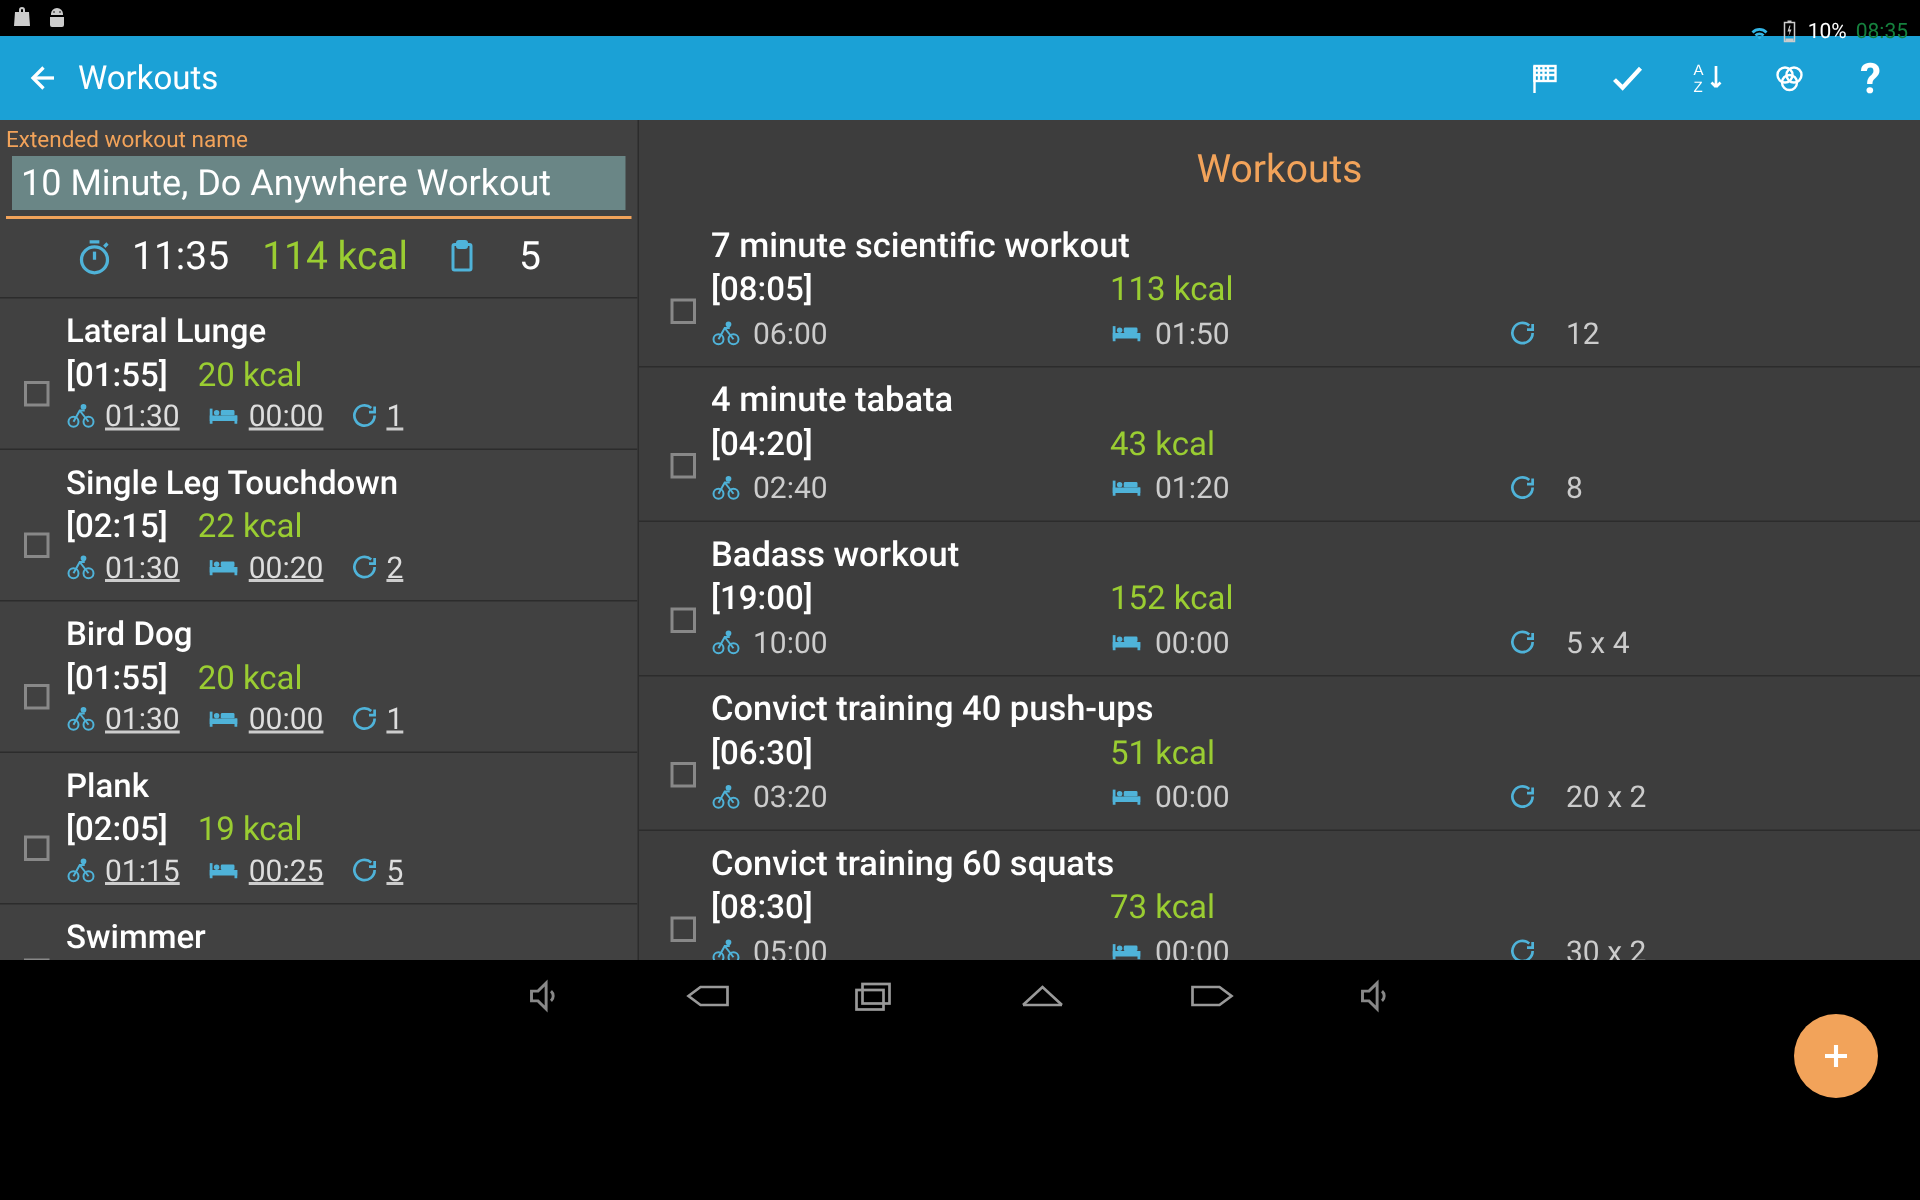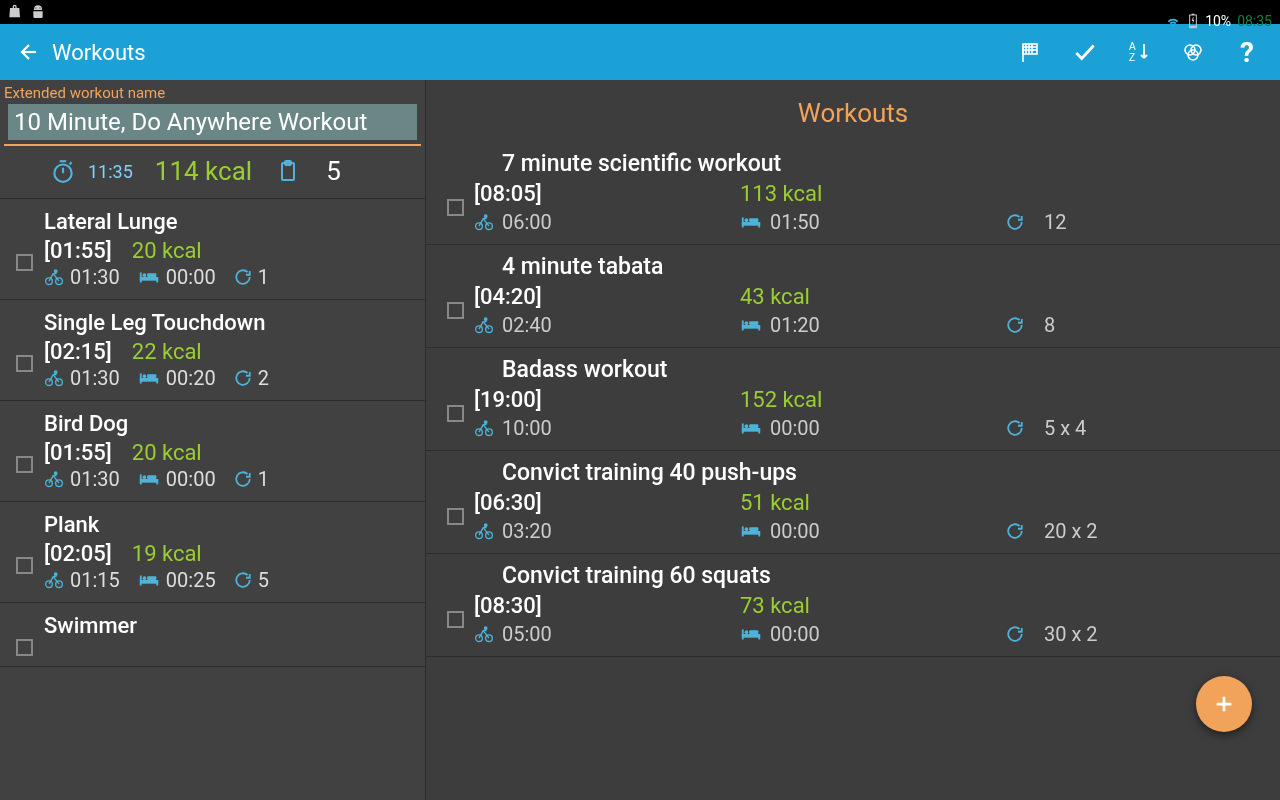--- a/index.html
+++ b/index.html
@@ -8,48 +8,48 @@
   .statusbar .left-icons { display: flex; gap: 6px; align-items: center; }
   .statusbar .right-icons { display: flex; gap: 4px; align-items: center; margin-top: 17px; }
   .statusbar .clock { color: #15803d; margin-left: 2px; }
   .statusbar svg { width: 16px; height: 16px; }
   .actionbar { height: 56px; background: #1ba1d6; display: flex; align-items: center; padding: 0 12px; color: #fff; }
   .actionbar .back { width: 36px; display:flex; align-items:center; justify-content:center; }
   .actionbar .title { font-size: 22px; font-weight: 400; margin-left: 4px; flex: 1; }
   .actionbar .actions { display: flex; gap: 28px; align-items: center; padding-right: 8px;}
   .actionbar .actions .ab-icon { width: 26px; height: 26px; display:flex; align-items:center; justify-content:center; color:#fff; }
   .actionbar .help { font-size: 28px; font-weight: 700; }
-  .content { height: 720px; display: flex; background: #3b3b3b; }
+  .content { height: 560px; display: flex; background: #3b3b3b; }
   .left-pane { width: 426px; background: #414141; display: flex; flex-direction: column; border-right: 1px solid #2c2c2c; }
   .right-pane { flex: 1; background: #3d3d3d; display: flex; flex-direction: column; }
   .ext-label { color: #f2a35a; font-size: 15px; padding: 4px 4px 2px 4px; }
   .name-input-wrap { padding: 0 4px 4px 4px; border-bottom: 2px solid #f2a35a; margin: 0 4px; }
   .name-input { background: #6a8686; color: #fff; font-size: 24px; padding: 4px 6px; width: 100%; border: none; display:inline-block; }
   .summary-row { display: flex; align-items: center; gap: 12px; padding: 10px 14px 12px 50px; border-bottom: 1px solid #2c2c2c; }
-  .summary-row .time { color: #7dd3fc; font-size: 18px; display:flex; align-items:center; gap:6px;}
+  .summary-row .time { color: #ffffff; font-size: 26px; display:flex; align-items:center; gap:6px;}
   .summary-row .kcal { color: #9acd32; font-size: 26px; margin-left: 10px;}
   .summary-row .count { color: #fff; font-size: 26px; display:flex; align-items:center; gap:6px; margin-left: 14px;}
   .ex-list { flex:1; overflow:hidden; }
   .ex-item { padding: 10px 8px 10px 8px; border-bottom: 1px solid #2c2c2c; display:flex; }
   .ex-item .cb { width: 32px; display:flex; align-items:center; justify-content:center; padding-top:26px;}
   .cb-box { width:17px; height:17px; border:2px solid #888; }
   .ex-item .body { flex:1; padding-left: 4px;}
   .ex-name { color:#fff; font-size:22px; font-weight:500; margin-bottom:4px;}
   .ex-row1 { display:flex; align-items:center; gap: 20px; margin-bottom:2px;}
   .ex-dur { color:#fff; font-size:22px; font-weight:500;}
   .ex-kcal { color:#9acd32; font-size:22px;}
-  .ex-row2 { display:flex; align-items:center; gap: 18px; color:#ccc; font-size:20px;}
+  .ex-row2 { display:flex; align-items:center; gap: 18px; color:#ccc; font-size:20px;text-decoration:underline;}
   .ico-small { display:inline-flex; align-items:center; gap:6px; color:#4fb3d9;}
   .ico-small span.txt { color:#ddd; }
   .right-title { color:#f2a35a; font-size:26px; text-align:center; padding: 18px 0 14px 0; }
   .wk-list { flex:1; overflow:hidden; }
   .wk-item { padding: 8px 10px 10px 10px; border-bottom:1px solid #2c2c2c; display:flex; }
   .wk-item .cb { width:38px; display:flex; align-items:center; justify-content:center; padding-top:30px;}
   .wk-item .body { flex:1; }
-  .wk-name { color:#fff; font-size:23px; font-weight:500; margin-bottom:4px;margin-left:28px;}
+  .wk-name { color:#fff; font-size:23px; font-weight:500; margin-bottom:4px;}
   .wk-row1 { display:flex; align-items:center; margin-bottom:4px;}
   .wk-dur { color:#fff; font-size:22px; font-weight:500; width: 266px;}
   .wk-kcal { color:#9acd32; font-size:22px;}
   .wk-row2 { display:flex; align-items:center; color:#ccc; font-size:20px;}
   .wk-row2 .col-a { width:266px; display:flex; align-items:center; gap:8px;}
   .wk-row2 .col-b { width:266px; display:flex; align-items:center; gap:8px;}
   .wk-row2 .col-c { display:flex; align-items:center; gap:20px;}
   .navbar { height: 48px; background:#000; display:flex; align-items:center; justify-content:center; gap: 80px; }
   .navbar .nav-btn { color:#888; }
   .fab { position:absolute; width:56px; height:56px; border-radius:50%; background:#f2a35a; right:28px; bottom:68px; display:flex; align-items:center; justify-content:center; color:#fff; font-size:30px; box-shadow:0 3px 8px rgba(0,0,0,0.5);}

